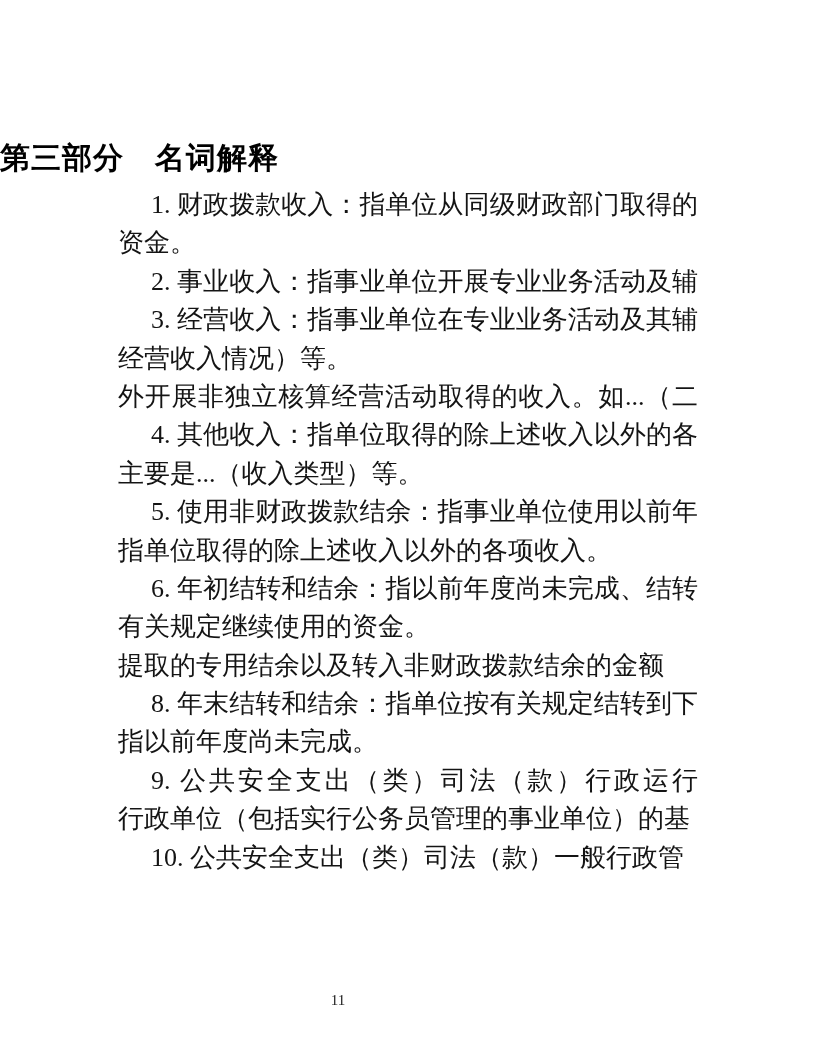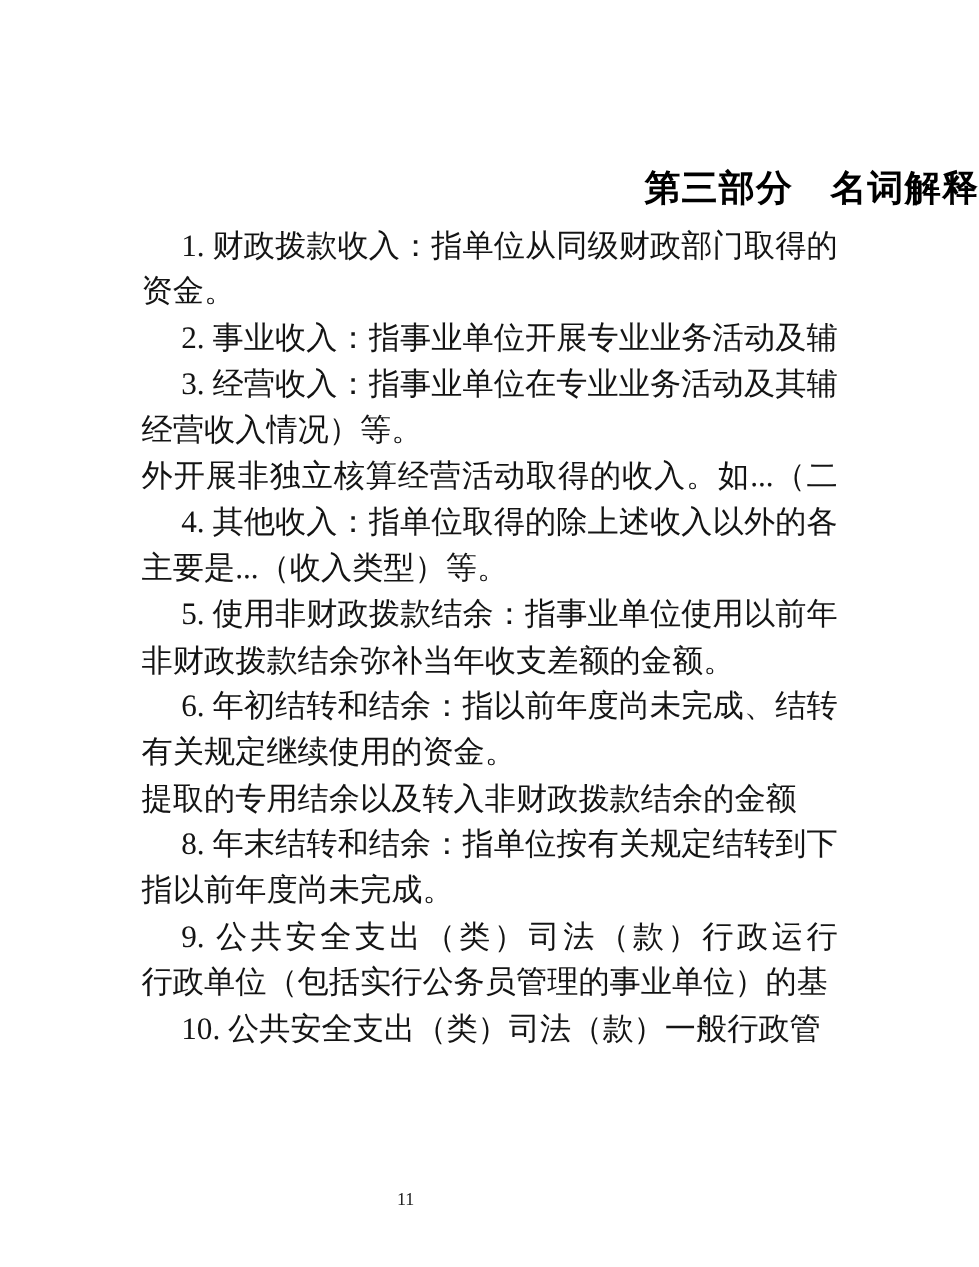--- a/index.html
+++ b/index.html
@@ -15,21 +15,21 @@
     left: 0; top: 0;
     width: 816px; height: 1056px;
     background: #ffffff;
     overflow: hidden;
   }
   .title {
     position: absolute;
     top: 139px;
     left: 0;
     width: 816px;
-    text-align: right;
+    text-align: left;
     font-family: "Liberation Sans", sans-serif;
     font-weight: bold;
     font-size: 30px;
     line-height: 38px;
     color: #000000;
     letter-spacing: 1px;
   }
   .content {
     position: absolute;
     left: 118px;
@@ -85,21 +85,21 @@
       <div class="line fill">外开展非独立核算经营活动取得的收入。如...（二级预算单位</div>
     </div>
 
     <div class="para">
       <div class="line indent fill">4. 其他收入：指单位取得的除上述收入以外的各项收入。</div>
       <div class="line">主要是...（收入类型）等。</div>
     </div>
 
     <div class="para">
       <div class="line indent fill">5. 使用非财政拨款结余：指事业单位使用以前年度积累的</div>
-      <div class="line">非财政拨款结余弥补当年收支差额的金额。</div>
+      <div class="line">指单位取得的除上述收入以外的各项收入。</div>
     </div>
 
     <div class="para">
       <div class="line indent fill">6. 年初结转和结余：指以前年度尚未完成、结转到本年按</div>
       <div class="line">有关规定继续使用的资金。</div>
     </div>
 
     <div class="para">
       <div class="line">提取的专用结余以及转入非财政拨款结余的金额等。</div>
     </div>

